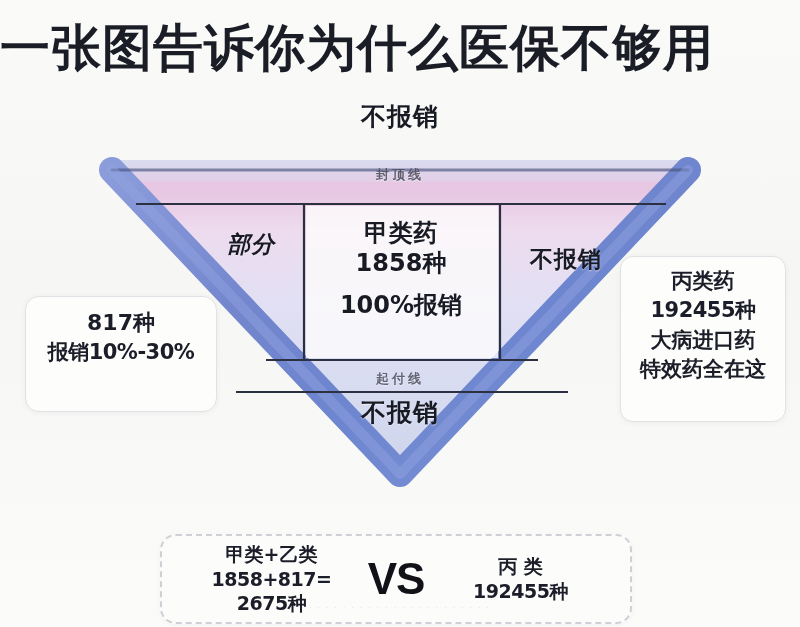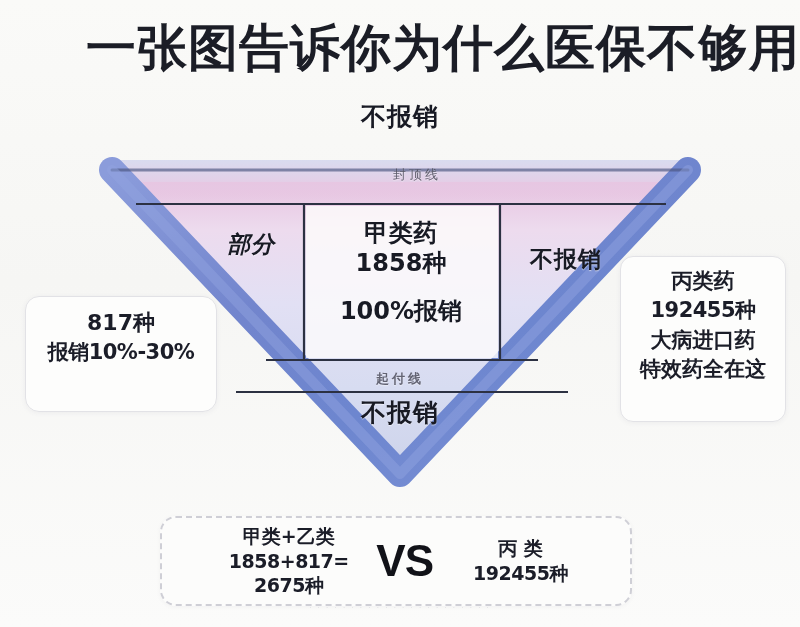--- a/index.html
+++ b/index.html
@@ -23,21 +23,21 @@
     height: 627px;
     background: linear-gradient(180deg, #fafaf8 0%, #f6f6f4 45%, #fbfbfa 100%);
   }
 
   
   .title {
     position: absolute;
     left: 0;
     top: 22px;
     width: 800px;
-    text-align: right;
+    text-align: left;
     font-family: "DejaVu Sans", "Liberation Sans", sans-serif;
     font-size: 50px;
     font-weight: 700;
     letter-spacing: 1px;
     color: #1b1d26;
     line-height: 1.05;
     white-space: nowrap;
     text-shadow: 0 1px 0 rgba(255,255,255,0.6);
   }
 
@@ -67,25 +67,25 @@
   }
 
   .label-no-reimburse-top {
     left: 0;
     top: -48px;
     width: 624px;
     font-size: 25px;
     letter-spacing: 1px;
   }
   .label-cap-line {
-    left: 17px;
+    left: 0;
     top: 18px;
     width: 624px;
     font-size: 13px;
-    font-weight: 400;
+    font-weight: 700;
     color: #4a4a58;
     letter-spacing: 3px;
     opacity: 0.85;
   }
   .label-partial {
     left: 108px;
     top: 82px;
     width: 110px;
     font-size: 23px;
     line-height: 1.28;
@@ -99,21 +99,21 @@
     font-size: 24px;
     line-height: 1.25;
     letter-spacing: 0.5px;
   }
   .label-center .num {
     font-size: 24px;
     letter-spacing: 0px;
   }
   .label-center .pct {
     display: block;
-    margin-top: 18px;
+    margin-top: 12px;
     font-size: 24px;
     letter-spacing: 0px;
   }
   .label-no-reimburse-right {
     left: 408px;
     top: 96px;
     width: 140px;
     font-size: 23px;
     letter-spacing: 1px;
   }
@@ -173,30 +173,30 @@
   }
   #callout-right .num {
     font-size: 21px;
     letter-spacing: -0.5px;
   }
 
   
   #vs-card {
     position: absolute;
     left: 160px;
-    top: 516px;
+    top: 534px;
     width: 472px;
     height: 90px;
     background: rgba(252,252,251,0.95);
     border: 2px dashed #cfcfd6;
     border-radius: 16px;
     box-shadow: 0 1px 4px rgba(90,90,110,0.06);
     display: flex;
     align-items: center;
-    justify-content: flex-end;
+    justify-content: space-between;
     box-sizing: border-box;
     padding: 0 22px;
   }
   .vs-side {
     text-align: center;
     color: #1b1d28;
     font-weight: 700;
     font-size: 19px;
     line-height: 1.30;
     white-space: nowrap;

